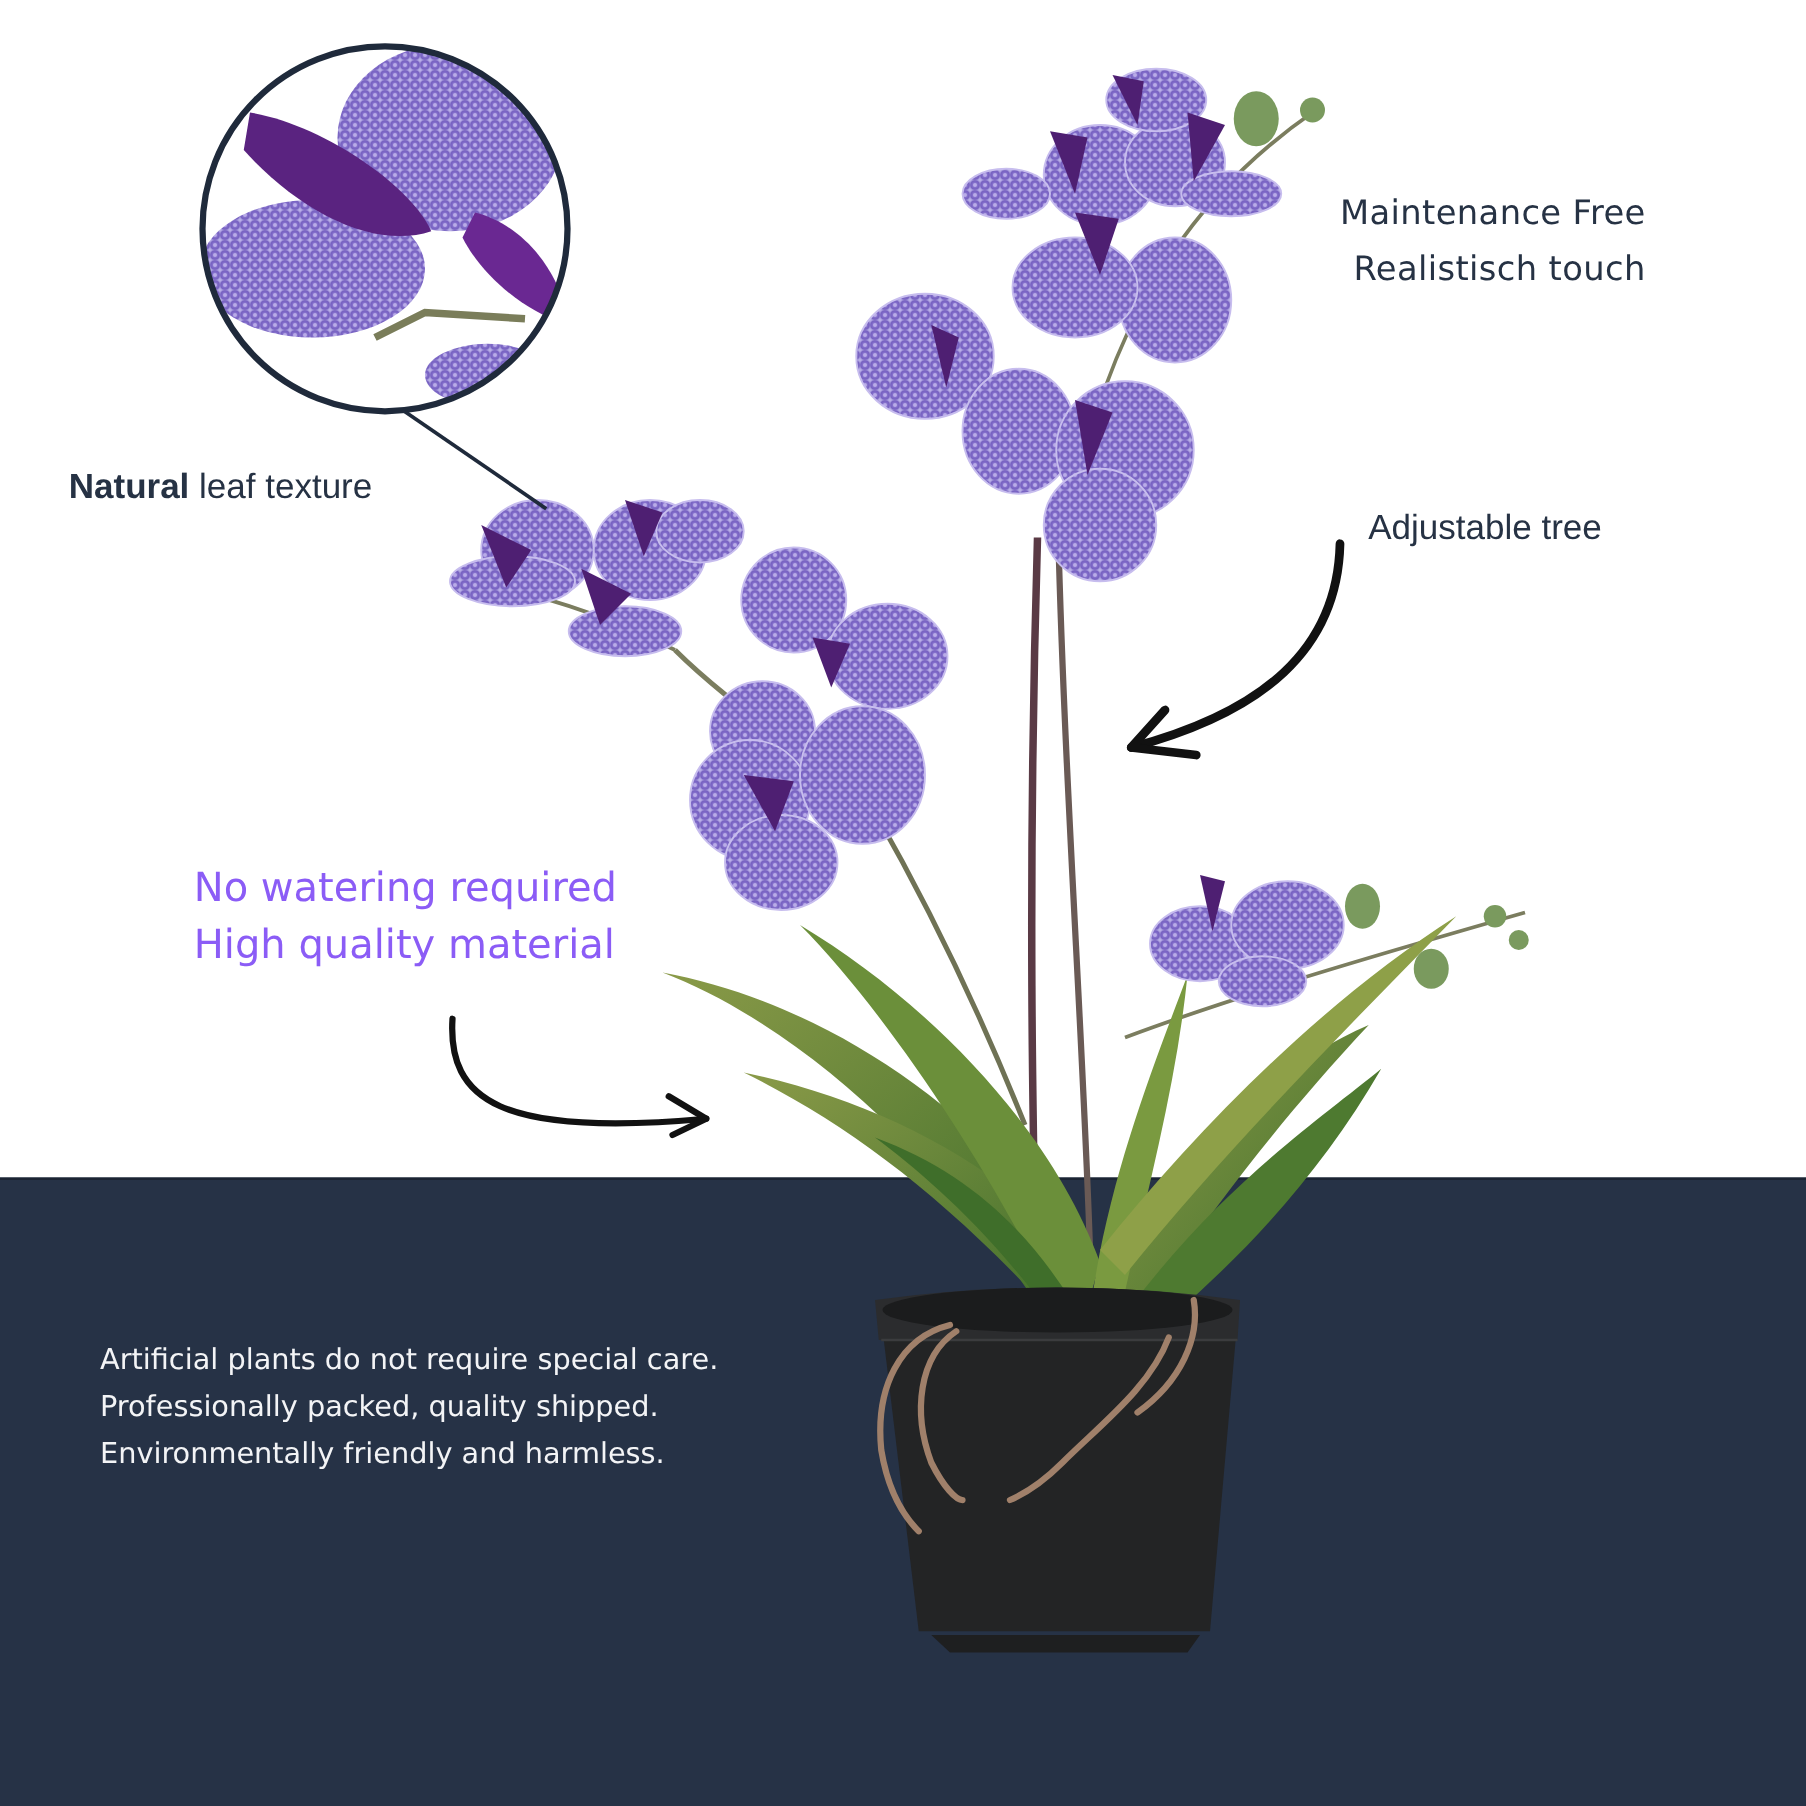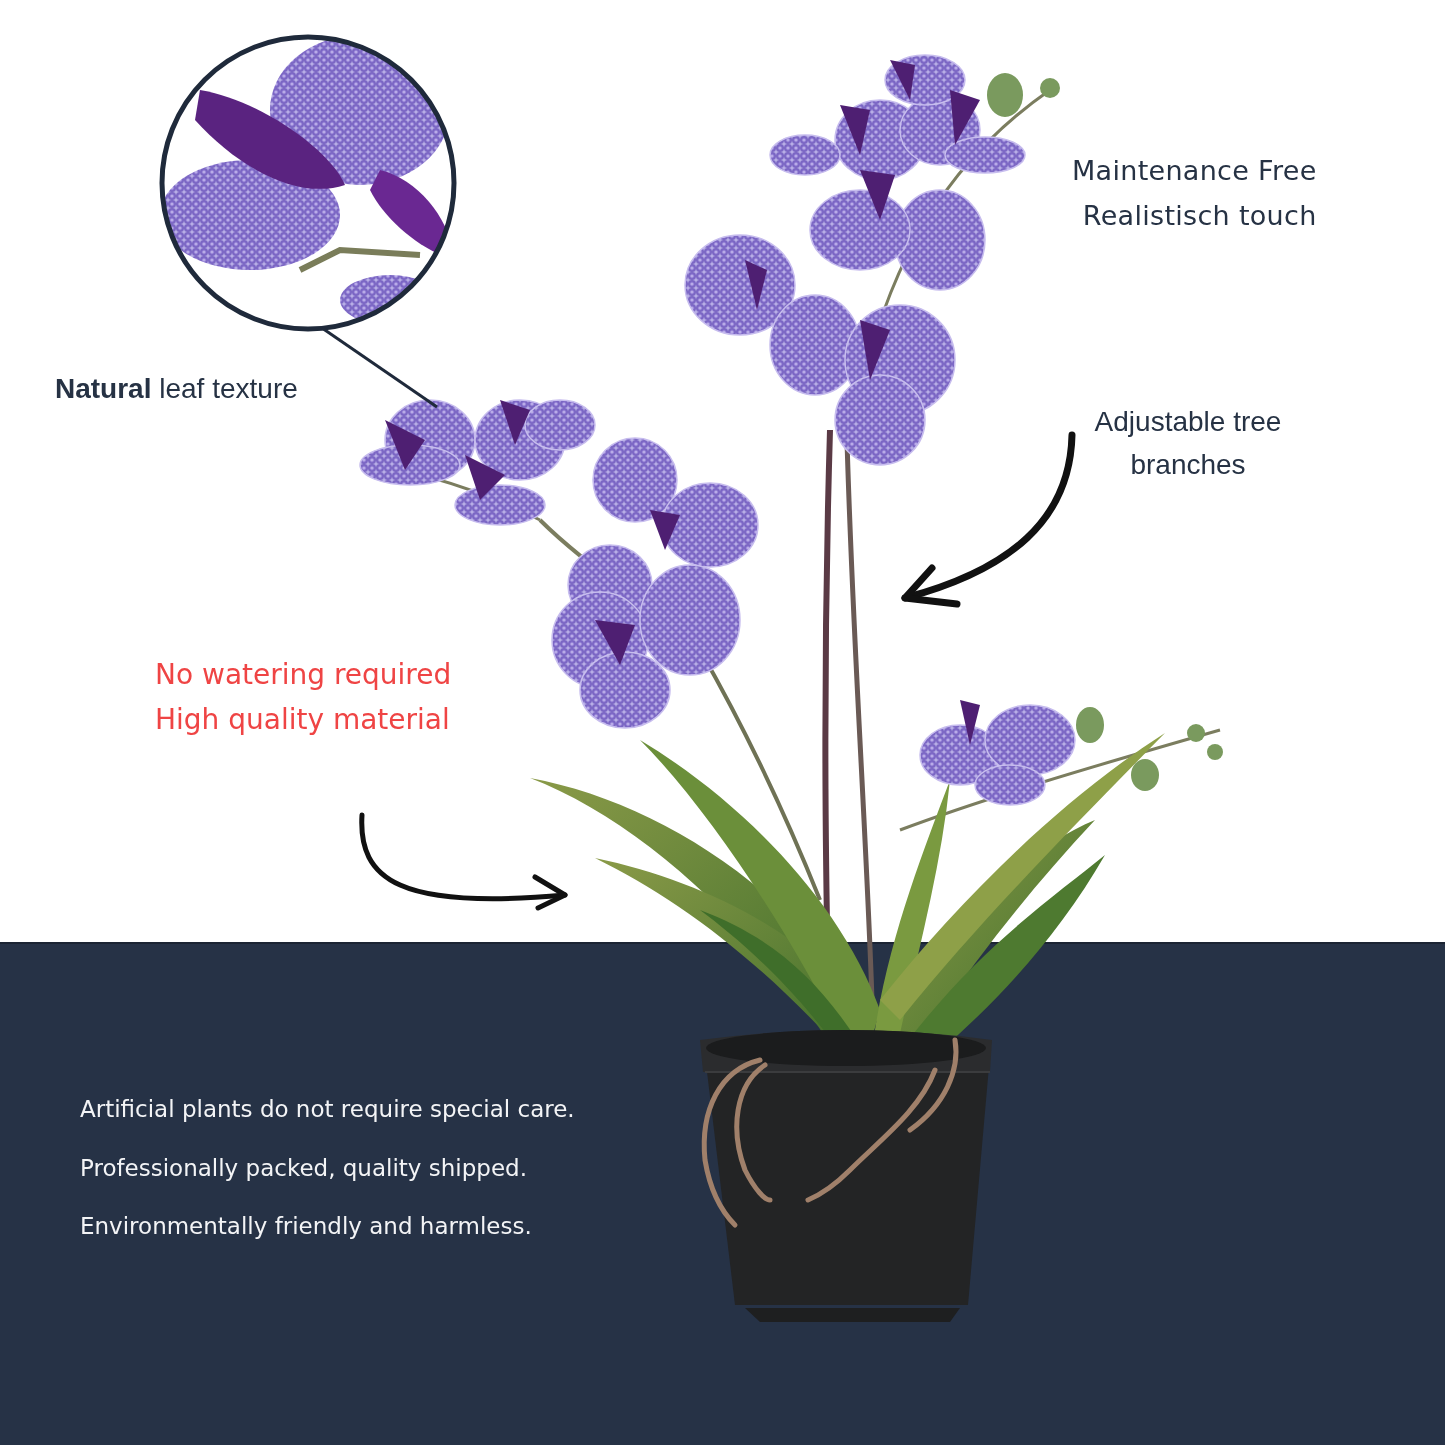--- a/index.html
+++ b/index.html
@@ -3,23 +3,23 @@
 <meta charset="utf-8">
 <style>
   html, body { margin: 0; padding: 0; }
   body { width: 1445px; height: 1445px; position: relative; overflow: hidden; background: #ffffff; font-family: "Liberation Sans", sans-serif; }
   .band { position: absolute; left: 0; top: 942px; width: 1445px; height: 503px; background: #263246; border-top: 2px solid #1b2433; }
   .txt { position: absolute; color: #263244; font-family: "DejaVu Sans", sans-serif; white-space: nowrap; }
   .feat-tr { left: 1072px; top: 148px; font-size: 27px; line-height: 45px; text-align: right; letter-spacing: 0.3px; }
   .feat-nat { left: 55px; top: 369px; font-size: 28px; line-height: 40px; font-family: "Liberation Sans", sans-serif; color: #263244; }
   .feat-nat b { font-weight: 700; }
   .feat-adj { left: 1072px; top: 368px; font-size: 28px; line-height: 43px; text-align: center; width: 232px; font-family: "Liberation Sans", sans-serif; margin-top: 32px; }
-  .feat-water { left: 155px; top: 652px; font-size: 28px; line-height: 45px; color: #ef4444; }
+  .feat-water { left: 155px; top: 688px; font-size: 32px; line-height: 45px; color: #8b5cf6; }
   .bottom-list { position: absolute; left: 80px; top: 1070px; color: #f3f4f6; font-family: "DejaVu Sans", sans-serif; font-size: 23px; line-height: 37.5px; }
-  .bottom-list div { white-space: nowrap; margin-top: 21px; }
+  .bottom-list div { white-space: nowrap; }
   svg { position: absolute; left: 0; top: 0; }
 </style>
 </head>
 <body>
 
 <div class="band"></div>
 
 <svg width="1445" height="1445" viewBox="0 0 1445 1445">
   <defs>
     <radialGradient id="pet" cx="50%" cy="50%" r="60%">
@@ -157,21 +157,20 @@
   <div>Maintenance Free</div>
   <div style="padding-left:8px">Realistisch touch</div>
 </div>
 
 <div class="txt feat-nat">
   <b>Natural</b><span> leaf texture</span>
 </div>
 
 <div class="txt feat-adj">
   <div>Adjustable tree</div>
-  <div>branches</div>
 </div>
 
 <div class="txt feat-water">
   <div>No watering required</div>
   <div>High quality material</div>
 </div>
 
 <div class="bottom-list">
   <div>Artificial plants do not require special care.</div>
   <div>Professionally packed, quality shipped.</div>

